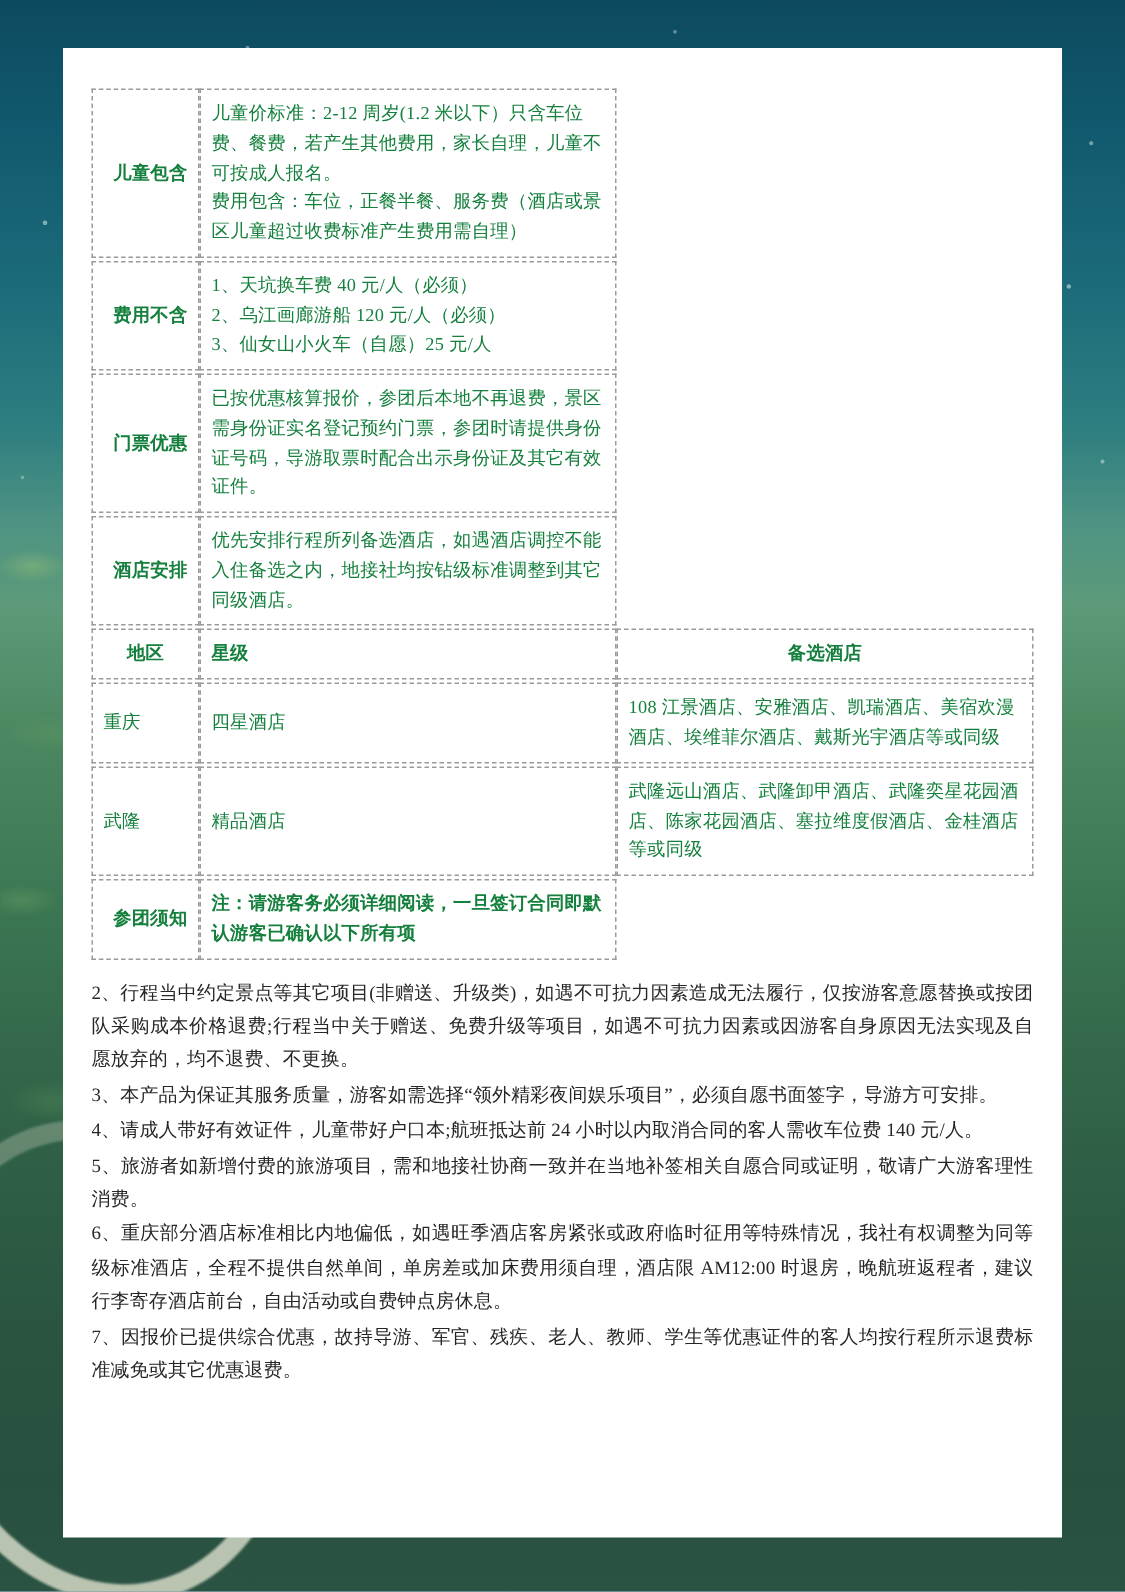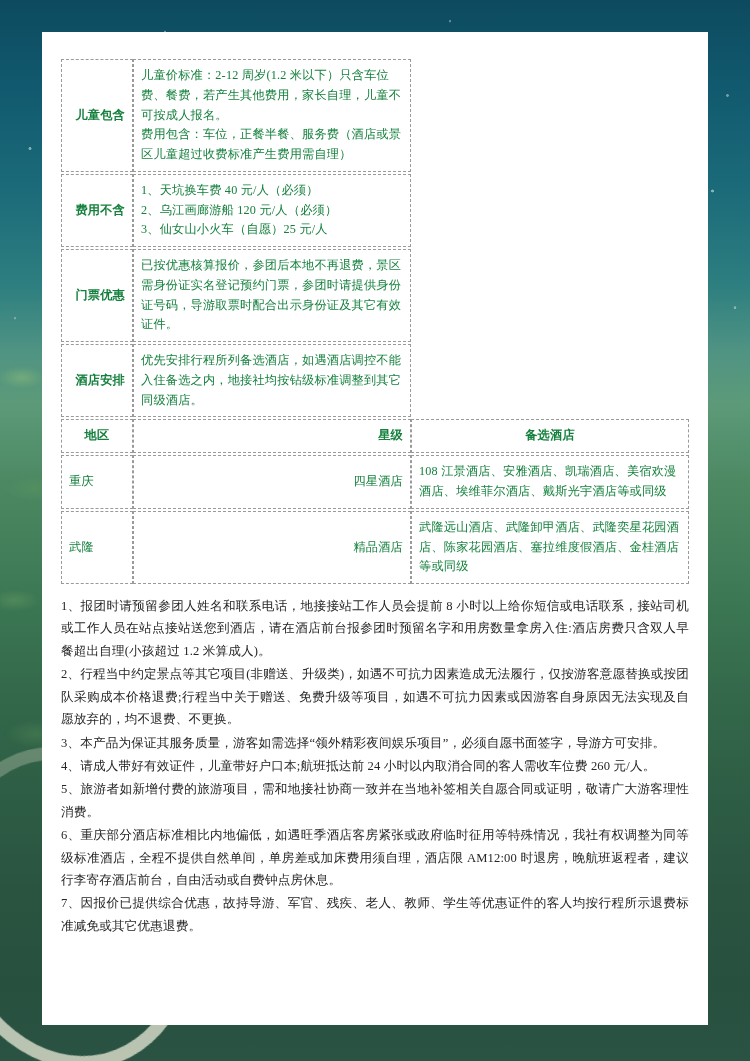--- a/index.html
+++ b/index.html
@@ -120,21 +120,21 @@
   td.body { text-align: left; }
   td.red { color: #e8635f; }
   td.redstrong { color: #ee2222; font-weight: bold; }
   td.hdr {
     text-align: center;
     color: #cc0000;
     font-weight: bold;
     font-size: 13px;
   }
   td.hotel-area  { width: 72px;  }
-  td.hotel-star  { width: 110px; text-align: right; }
+  td.hotel-star  { width: 110px; text-align: left; }
 
   
   #notices {
     margin-top: 9px;
     font-size: 12.6px;
     line-height: 1.78;
     color: #262626;
     text-align: justify;
     letter-spacing: .15px;
   }
@@ -194,29 +194,32 @@
           <td class="hotel-star">四星酒店</td>
           <td class="body">108 江景酒店、安雅酒店、凯瑞酒店、美宿欢漫酒店、埃维菲尔酒店、戴斯光宇酒店等或同级</td>
         </tr>
 
         <tr>
           <td class="hotel-area">武隆</td>
           <td class="hotel-star">精品酒店</td>
           <td class="body">武隆远山酒店、武隆卸甲酒店、武隆奕星花园酒店、陈家花园酒店、塞拉维度假酒店、金桂酒店等或同级</td>
         </tr>
 
+        <tr>
+          <td class="label">参团须知</td>
+          <td class="body redstrong">注：请游客务必须详细阅读，一旦签订合同即默认游客已确认以下所有项</td>
+        </tr>
 
       </tbody>
     </table>
 
     <div id="notices">
-      <p>1、报团时请预留参团人姓名和联系电话，地接接站工作人员会提前 8 小时以上给你短信或电话联系，接站司机或工作人员在站点接站送您到酒店，请在酒店前台报参团时预留名字和用房数量拿房入住:酒店房费只含双人早餐超出自理(小孩超过 1.2 米算成人)。</p>
       <p>2、行程当中约定景点等其它项目(非赠送、升级类)，如遇不可抗力因素造成无法履行，仅按游客意愿替换或按团队采购成本价格退费;行程当中关于赠送、免费升级等项目，如遇不可抗力因素或因游客自身原因无法实现及自愿放弃的，均不退费、不更换。</p>
       <p>3、本产品为保证其服务质量，游客如需选择“领外精彩夜间娱乐项目”，必须自愿书面签字，导游方可安排。</p>
-      <p>4、请成人带好有效证件，儿童带好户口本;航班抵达前 24 小时以内取消合同的客人需收车位费 260 元/人。</p>
+      <p>4、请成人带好有效证件，儿童带好户口本;航班抵达前 24 小时以内取消合同的客人需收车位费 140 元/人。</p>
       <p>5、旅游者如新增付费的旅游项目，需和地接社协商一致并在当地补签相关自愿合同或证明，敬请广大游客理性消费。</p>
       <p>6、重庆部分酒店标准相比内地偏低，如遇旺季酒店客房紧张或政府临时征用等特殊情况，我社有权调整为同等级标准酒店，全程不提供自然单间，单房差或加床费用须自理，酒店限 AM12:00 时退房，晚航班返程者，建议行李寄存酒店前台，自由活动或自费钟点房休息。</p>
       <p>7、因报价已提供综合优惠，故持导游、军官、残疾、老人、教师、学生等优惠证件的客人均按行程所示退费标准减免或其它优惠退费。</p>
 
     </div>
 
   </div>
 </div>
 
 </body></html>

